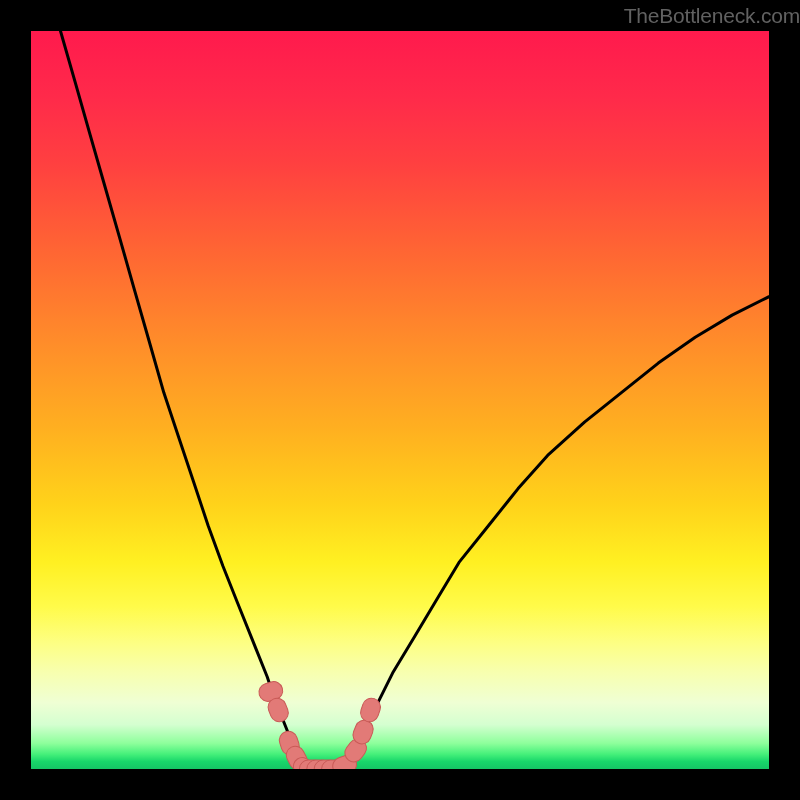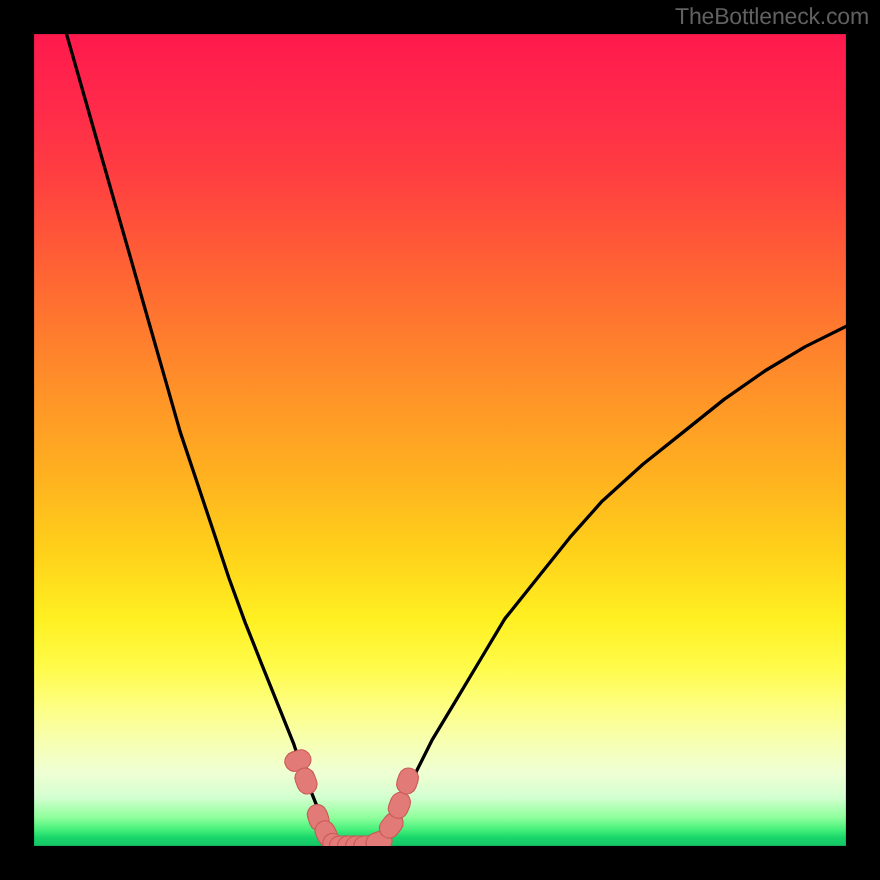--- a/index.html
+++ b/index.html
@@ -39,21 +39,21 @@
       #d4ffd0 94%,
       #8eff9c 96.5%,
       #45f07a 98%,
       #18d66a 99%,
       #15c565 100%
     );
   }
   .watermark {
     position: absolute;
     top: 4px;
-    right: 10px;
+    right: 0;
     color: #616161;
     font-size: 21px;
     font-weight: 500;
     letter-spacing: -0.2px;
     user-select: none;
   }
   svg.plot {
     position: absolute;
     inset: 0;
   }

